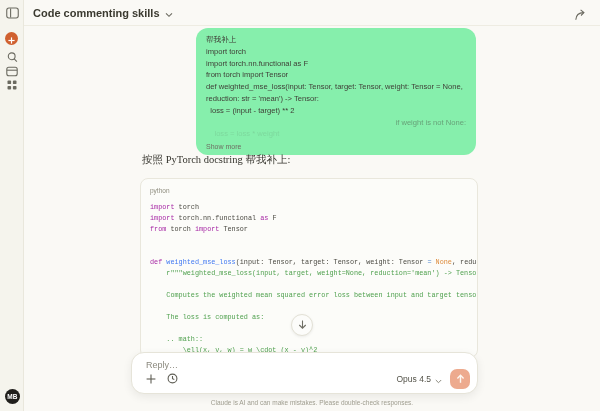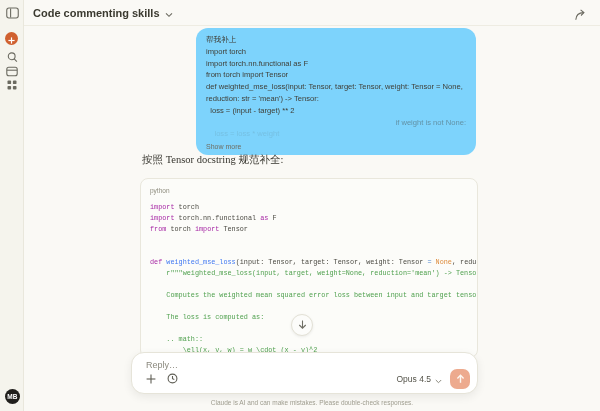--- a/index.html
+++ b/index.html
@@ -34,21 +34,21 @@
     display:flex; align-items:center;
   }
   .title-btn {
     margin-left:9px; display:flex; align-items:center; gap:5px; cursor:pointer;
   }
   .title-btn .t { font-size:11px; font-weight:600; color:#3a392f; }
   .share-btn { position:absolute; right:14px; top:7px; width:13px; height:13px; cursor:pointer; }
   
   .user-bubble {
     position:absolute; left:196px; top:28px; width:280px;
-    background:#7dd3fc; border-radius:12px; padding:6px 10px 5px 10px; z-index:1;
+    background:#86efac; border-radius:12px; padding:6px 10px 5px 10px; z-index:1;
   }
   .u-line { font-size:7.6px; line-height:11.8px; white-space:pre-wrap; word-break:break-word; color:#3f3e36; }
   .u-fade1 { opacity:.45;text-align:right; }
   .u-fade2 { opacity:.13; }
   .show-more { margin-top:3px; font-size:7px; color:#6f6e63; cursor:pointer; }
   
   .assistant-intro {
     position:absolute; left:142px; top:153px; font-family:"Liberation Serif", serif;
     font-size:10.5px; color:#36352e; z-index:1;
   }
@@ -171,21 +171,21 @@
       <div class="u-line">import torch.nn.functional as F</div>
       <div class="u-line">from torch import Tensor</div>
       <div class="u-line">def weighted_mse_loss(input: Tensor, target: Tensor, weight: Tensor = None, reduction: str = 'mean') -&gt; Tensor:</div>
       <div class="u-line">  loss = (input - target) ** 2</div>
     </div>
   <div class="u-line u-fade1">  if weight is not None:</div>
   <div class="u-line u-fade2">    loss = loss * weight</div>
   <div class="show-more">Show more</div>
 </div>
 
-<div class="assistant-intro">按照 Tensor docstring 规范补全:</div>
+<div class="assistant-intro">按照 PyTorch docstring 帮我补上:</div>
 
 <div class="code-block">
   <div class="code-lang">python</div>
   <div class="code-pre" id="code-lines"><div class="code-line"><span class="tk-k">import</span><span class="tk-p"> torch</span></div><div class="code-line"><span class="tk-k">import</span><span class="tk-p"> torch.nn.functional </span><span class="tk-k">as</span><span class="tk-p"> F</span></div><div class="code-line"><span class="tk-k">from</span><span class="tk-p"> torch </span><span class="tk-k">import</span><span class="tk-p"> Tensor</span></div><div class="code-line">&nbsp;</div><div class="code-line">&nbsp;</div><div class="code-line"><span class="tk-k">def</span><span class="tk-p"> </span><span class="tk-f">weighted_mse_loss</span><span class="tk-p">(input: Tensor, target: Tensor, weight: Tensor </span><span class="tk-o">=</span><span class="tk-p"> </span><span class="tk-n">None</span><span class="tk-p">, reduction: str </span></div><div class="code-line"><span class="tk-p">    </span><span class="tk-s">r"""weighted_mse_loss(input, target, weight=None, reduction='mean') -&gt; Tensor</span></div><div class="code-line">&nbsp;</div><div class="code-line"><span class="tk-p">    </span><span class="tk-s">Computes the weighted mean squared error loss between input and target tensors.</span></div><div class="code-line">&nbsp;</div><div class="code-line"><span class="tk-p">    </span><span class="tk-s">The loss is computed as:</span></div><div class="code-line">&nbsp;</div><div class="code-line"><span class="tk-p">    </span><span class="tk-s">.. math::</span></div><div class="code-line"><span class="tk-p">        </span><span class="tk-s">\ell(x, y, w) = w \cdot (x - y)^2</span></div></div>
 </div>
 
 <div class="scroll-down">
   <span>
     <svg width="11" height="11" viewBox="0 0 11 11">
         <line x1="5.5" y1="1.5" x2="5.5" y2="9" stroke="#6f6e64" stroke-width="1.1"></line>

